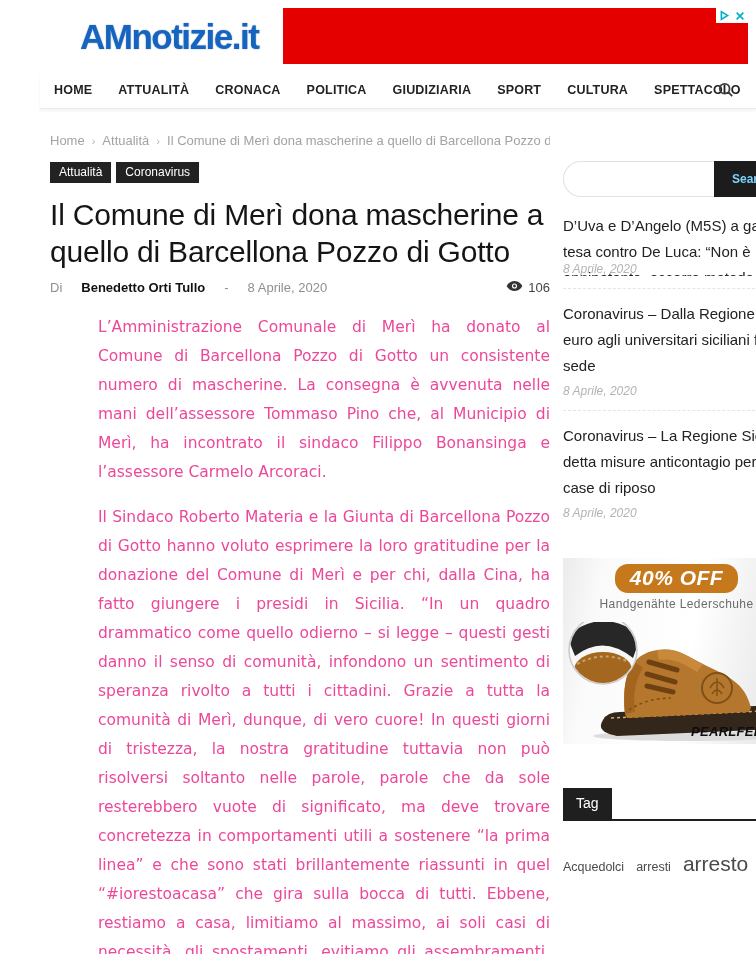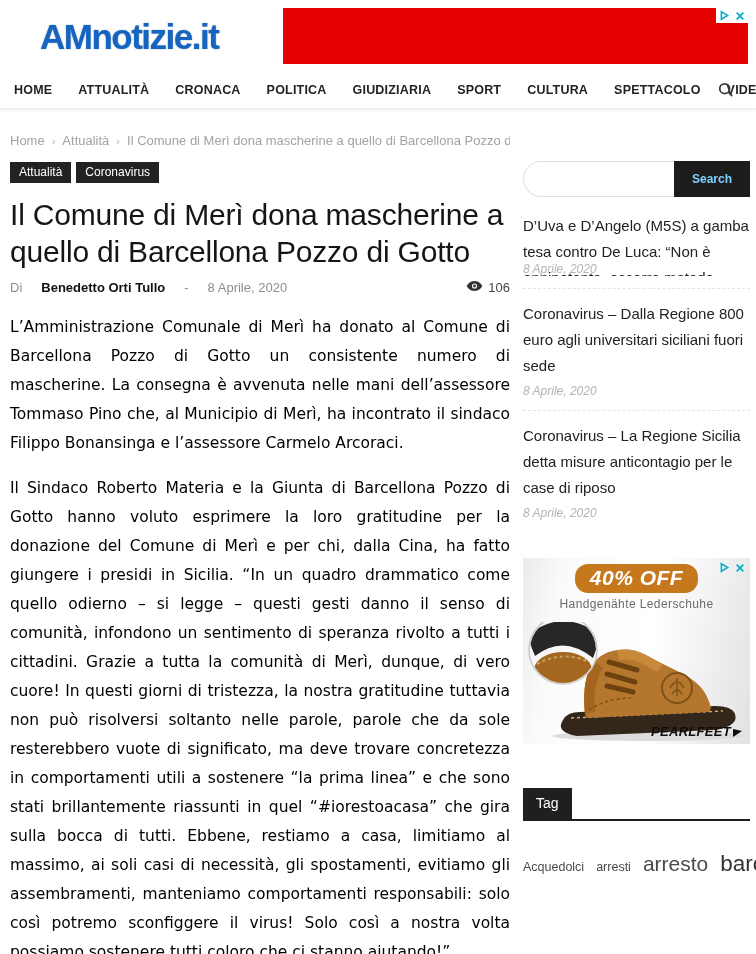--- a/index.html
+++ b/index.html
@@ -1,18 +1,18 @@
 <!DOCTYPE html>
 <html><head>
 <meta charset="utf-8">
 <style>
   * { margin:0; padding:0; box-sizing:border-box; }
   html,body { background:#fff; }
   .page { position:relative; width:756px; height:954px; margin:0 auto; background:#fff; overflow:hidden;
-          font-family:"Liberation Sans", sans-serif; }
+          font-family:"Liberation Sans", sans-serif;padding-left:40px; }
 
   
   .site-header { position:relative; height:72px; background:#fff; }
   .logo { position:absolute; left:40px; top:17px; font-size:35px; font-weight:bold; letter-spacing:-1.5px;
           color:#1565c0; text-shadow:0 0 1px #9fb2c8, 0 0 2px #c3ccd8; cursor:pointer; }
   .top-ad { position:absolute; top:8px; right:8px; width:465px; height:56px; background:#e50000; }
   .ad-controls { position:absolute; top:0; right:0; display:flex; }
   .ad-ctl { width:16px; height:15px; background:#fff; display:flex; align-items:center; justify-content:center; }
 
   
@@ -39,21 +39,21 @@
 
   
   .article-title { font-size:30px; line-height:37px; font-weight:500; color:#151515; margin:8px 0 10px;
                    letter-spacing:-0.2px; }
   .byline { display:flex; align-items:center; justify-content:space-between; font-size:13px; color:#8f8f8f;
             margin-bottom:18px; }
   .byline-left { display:flex; align-items:center; gap:19px; }
   .author { color:#111; font-weight:bold; text-decoration:none; cursor:pointer; }
   .views { display:flex; align-items:center; gap:5px; color:#444; }
   .article-body { font-family:"DejaVu Sans", sans-serif; }
-  .para { font-size:15.5px; line-height:29px; color:#000000; text-align:justify; margin-bottom:16px; }
+  .para { font-size:15.5px; line-height:29px; color:#ec4899; text-align:justify; margin-bottom:16px;margin-left:48px; }
 
   
   .search-form { display:flex; height:36px; }
   .search-input { flex:1; min-width:0; border:1px solid #e2e2e2; border-right:none; border-radius:18px 0 0 18px;
                   padding:0 12px; font-size:13px; color:#444; outline:none; }
   .search-btn { width:76px; background:#1c1c1c; color:#7dd3fc; border:none; font-size:12px; font-weight:bold;
                 cursor:pointer; }
 
   
   .block-title { border-bottom:2px solid #1f1f1f; line-height:0; }

